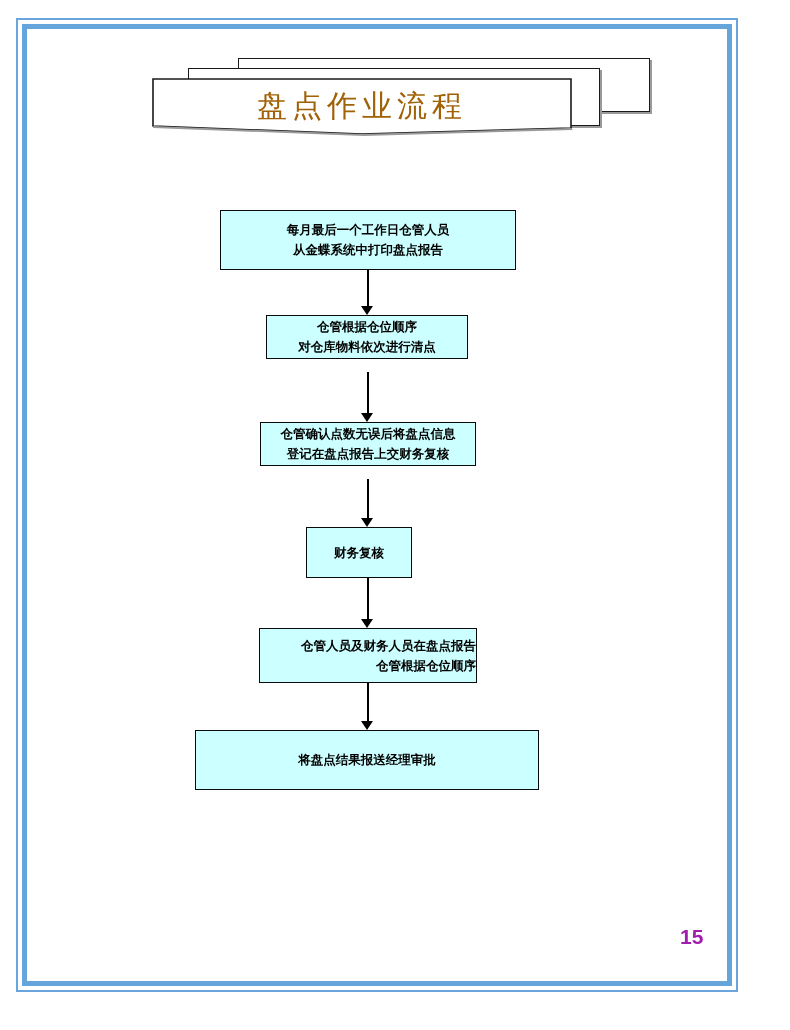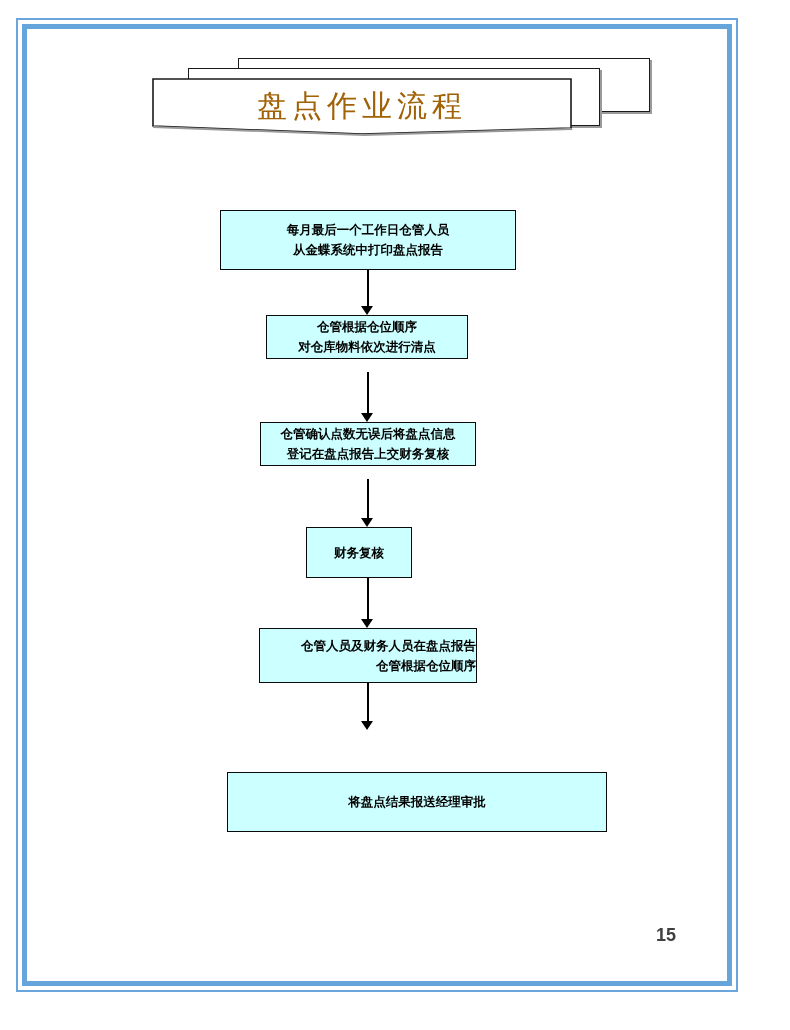--- a/index.html
+++ b/index.html
@@ -140,26 +140,26 @@
     width: 0;
     height: 0;
     border-left: 6.5px solid transparent;
     border-right: 6.5px solid transparent;
     border-top: 9px solid #000000;
   }
 
   
   #page-number {
     position: absolute;
-    left: 656px;
+    left: 680px;
     top: 925px;
     font-family: "Liberation Sans", "DejaVu Sans", sans-serif;
-    font-size: 18px;
+    font-size: 21px;
     font-weight: bold;
-    color: #404040;
+    color: #a21caf;
   }
 </style>
 </head>
 <body>
 
 <div id="page-border-outer"></div>
 <div id="page-border-inner"></div>
 
 <div id="title-banner">
   <div class="banner-sheet back2"></div>
@@ -217,19 +217,19 @@
   <div class="flow-box" style="left:259px; top:628px; width:218px; height:55px;align-items:flex-end;">
     <span class="line">仓管人员及财务人员在盘点报告</span>
     <span class="line">仓管根据仓位顺序</span>
   </div>
 
   <div class="connector" style="left:355px; top:683px; height:47px;">
     <div class="stem" style="height:38px;"></div>
     <div class="head"></div>
   </div>
 
-  <div class="flow-box" style="left:195px; top:772px; width:380px; height:60px;margin-left:32px;">
+  <div class="flow-box" style="left:195px; top:730px; width:344px; height:60px;">
     <span class="line">将盘点结果报送经理审批</span>
   </div>
 
 </div>
 
 <div id="page-number">15</div>
 
 </body></html>

